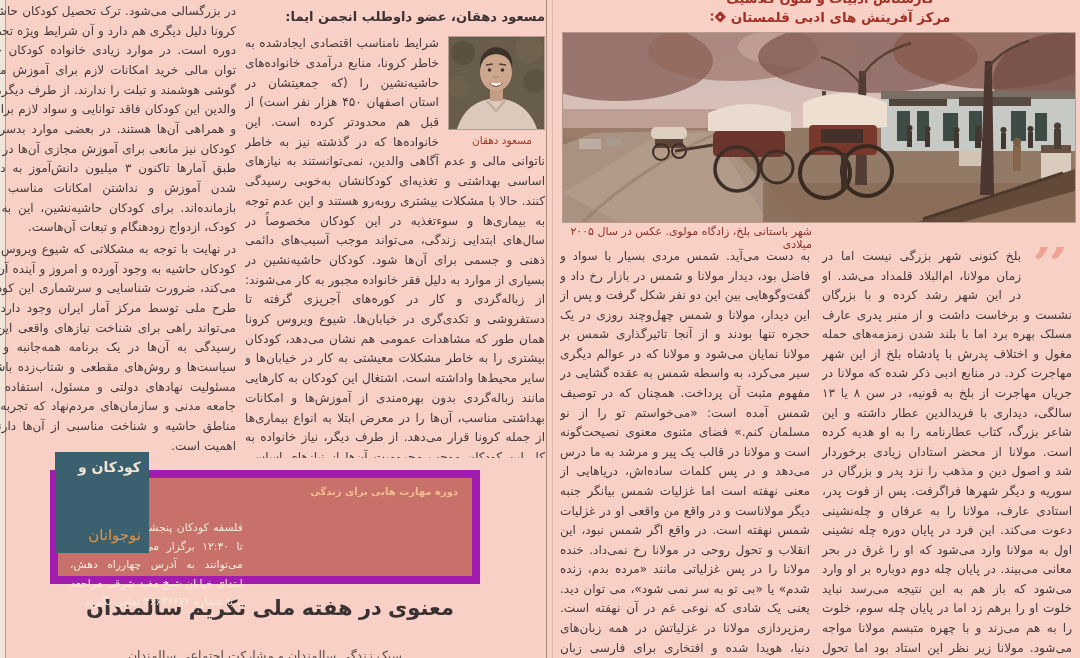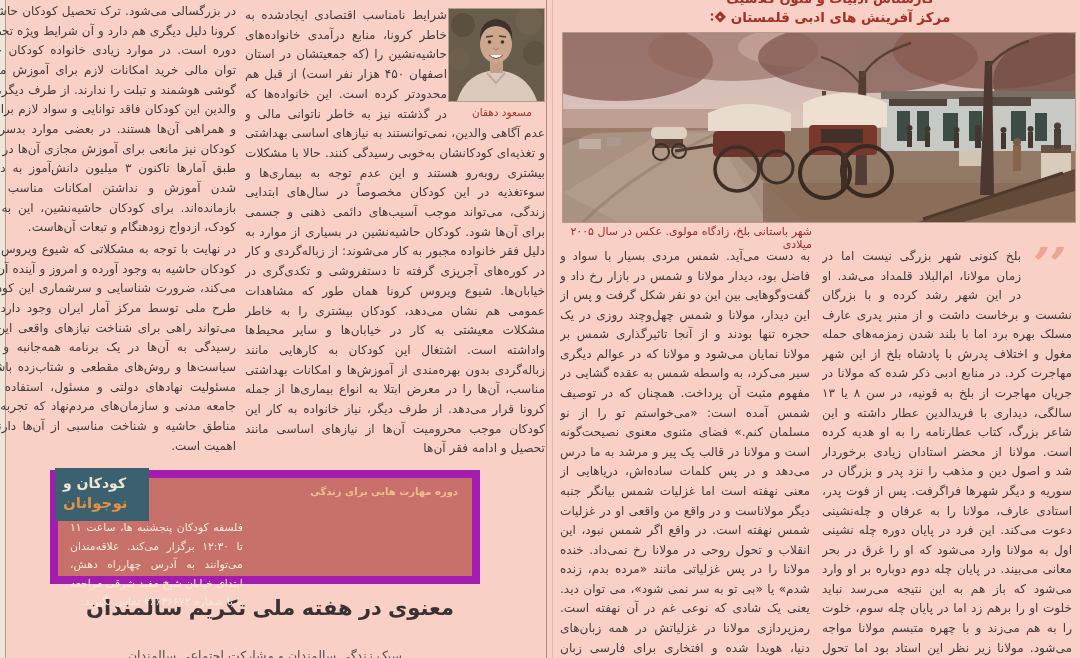--- a/index.html
+++ b/index.html
@@ -41,29 +41,29 @@
 
   
   .left-col{left:-56px;top:2px;width:292px;height:450px;overflow:hidden;
     font-size:12px;line-height:1.64;}
   .left-col p{margin:0;}
   .left-col p + p{margin-top:2px;}
 
   .mid-col{left:245px;top:6px;width:300px;height:452px;overflow:hidden;
     font-size:12.1px;line-height:1.63;}
   .mid-header{font-weight:bold;font-size:13px;margin:0 0 7px 0;text-align:right;color:#3b3234;}
-  .portrait-fig{float:right;width:86px;margin:2px 0 2px 12px;}
+  .portrait-fig{float:right;width:86px;margin:2px 0 2px 20px;}
   .portrait-img{width:95px;height:92px;display:block;border:1px solid #b59a8e;background:#55503f;}
   .portrait-cap{font-size:10.5px;color:#a0392d;text-align:center;padding-top:2px;}
 
   
-  .badge{left:55px;top:468px;width:78px;padding:5px 8px 6px 8px;background:#3b6170;z-index:6;
-    direction:rtl;text-align:left;line-height:1.45;}
+  .badge{left:55px;top:452px;width:78px;padding:5px 8px 6px 8px;background:#3b6170;z-index:6;
+    direction:rtl;text-align:right;line-height:1.45;}
   .badge .l1{color:#f1e4d3;font-weight:bold;font-size:14px;display:block;}
-  .badge .l2{color:#e7913f;font-weight:bold;font-size:15px;display:block;}
+  .badge .l2{color:#e7913f;font-weight:normal;font-size:15px;display:block;margin-top:48px;}
 
   .promo-box{left:50px;top:470px;width:430px;height:114px;box-sizing:border-box;
     background:#c8716b;border:8px solid #a21caf;z-index:4;
     display:flex;flex-direction:row-reverse;gap:4px;padding:8px 14px 8px 12px;}
   .promo-right{width:55%;direction:rtl;}
   .promo-left{width:45%;direction:rtl;padding-top:33px;}
   .promo-kicker{color:#f2bd8e;font-size:10px;font-weight:bold;text-align:right;margin-bottom:4px;}
   .promo-title-row{display:flex;direction:ltr;justify-content:flex-start;align-items:center;gap:5px;
     flex-direction:row;margin-bottom:4px;}
   .promo-title{color:#fdf4e6;font-weight:bold;font-size:13px;direction:rtl;}
@@ -198,20 +198,21 @@
 </div>
 
 <div class="abs art-col left fa">به دست می‌آید. شمس مردی بسیار با سواد و فاضل بود، دیدار مولانا و شمس در بازار رخ داد و گفت‌وگوهایی بین این دو نفر شکل گرفت و پس از این دیدار، مولانا و شمس چهل‌وچند روزی در یک حجره تنها بودند و از آنجا تاثیرگذاری شمس بر مولانا نمایان می‌شود و مولانا که در عوالم دیگری سیر می‌کرد، به واسطه شمس به عقده گشایی در مفهوم مثبت آن پرداخت. همچنان که در توصیف شمس آمده است: «می‌خواستم تو را از نو مسلمان کنم.» فضای مثنوی معنوی نصیحت‌گونه است و مولانا در قالب یک پیر و مرشد به ما درس می‌دهد و در پس کلمات ساده‌اش، دریاهایی از معنی نهفته است اما غزلیات شمس بیانگر جنبه دیگر مولاناست و در واقع من واقعی او در غزلیات شمس نهفته است. در واقع اگر شمس نبود، این انقلاب و تحول روحی در مولانا رخ نمی‌داد. خنده مولانا را در پس غزلیاتی مانند «مرده بدم، زنده شدم» یا «بی تو به سر نمی شود»، می توان دید. یعنی یک شادی که نوعی غم در آن نهفته است. رمزپردازی مولانا در غزلیاتش در همه زبان‌های دنیا، هویدا شده و افتخاری برای فارسی زبان هاست. این که کشورهای دیگر تلاش دارند فرهیختگان ما را به نام خود کنند، بی‌نتیجه است زیرا زبان فارسی بستر این هنرنمایی است.</div>
 
 <div class="abs left-col fa">
   <p>در بزرگسالی می‌شود. ترک تحصیل کودکان حاشیه در دوره کرونا دلیل دیگری هم دارد و آن شرایط ویژه تحصیل در این دوره است. در موارد زیادی خانواده کودکان حاشیه‌نشین توان مالی خرید امکانات لازم برای آموزش مجازی مانند گوشی هوشمند و تبلت را ندارند. از طرف دیگر، بسیاری از والدین این کودکان فاقد توانایی و سواد لازم برای راهنمایی و همراهی آن‌ها هستند. در بعضی موارد بدسرپرستی این کودکان نیز مانعی برای آموزش مجازی آن‌ها در خانه است. طبق آمارها تاکنون ۳ میلیون دانش‌آموز به دلیل مجازی شدن آموزش و نداشتن امکانات مناسب از تحصیل بازمانده‌اند. برای کودکان حاشیه‌نشین، این به معنای کار کودک، ازدواج زودهنگام و تبعات آن‌هاست.</p>
   <p>در نهایت با توجه به مشکلاتی که شیوع ویروس کرونا برای کودکان حاشیه به وجود آورده و امروز و آینده آن‌ها را تهدید می‌کند، ضرورت شناسایی و سرشماری این کودکان در یک طرح ملی توسط مرکز آمار ایران وجود دارد. این طرح می‌تواند راهی برای شناخت نیازهای واقعی این کودکان و رسیدگی به آن‌ها در یک برنامه همه‌جانبه و به دور از سیاست‌ها و روش‌های مقطعی و شتاب‌زده باشد. در کنار مسئولیت نهادهای دولتی و مسئول، استفاده از ظرفیت جامعه مدنی و سازمان‌های مردم‌نهاد که تجربه فعالیت در مناطق حاشیه و شناخت مناسبی از آن‌ها دارند هم حائز اهمیت است.</p>
 </div>
 
 <div class="abs mid-col fa">
+  <div class="mid-header">مسعود دهقان، عضو داوطلب انجمن ایما:</div>
   <div class="portrait-fig">
     <svg class="portrait-img" viewBox="0 0 95 92">
       <rect x="0" y="0" width="95" height="92" fill="#55503f"></rect>
       <circle cx="14" cy="16" r="12" fill="#433e2f" opacity=".8"></circle>
       <circle cx="80" cy="12" r="14" fill="#5f5944" opacity=".8"></circle>
       <circle cx="86" cy="44" r="12" fill="#46402f" opacity=".7"></circle>
       <circle cx="10" cy="50" r="11" fill="#5f5944" opacity=".6"></circle>
       <path d="M8,92 Q17,63 47,61 Q78,63 88,92 Z" fill="#d9cec0"></path>
       <path d="M38,64 L47,74 L56,64" stroke="#b8ab99" stroke-width="2" fill="none"></path>
       <rect x="41" y="50" width="13" height="14" fill="#bf9a82"></rect>

